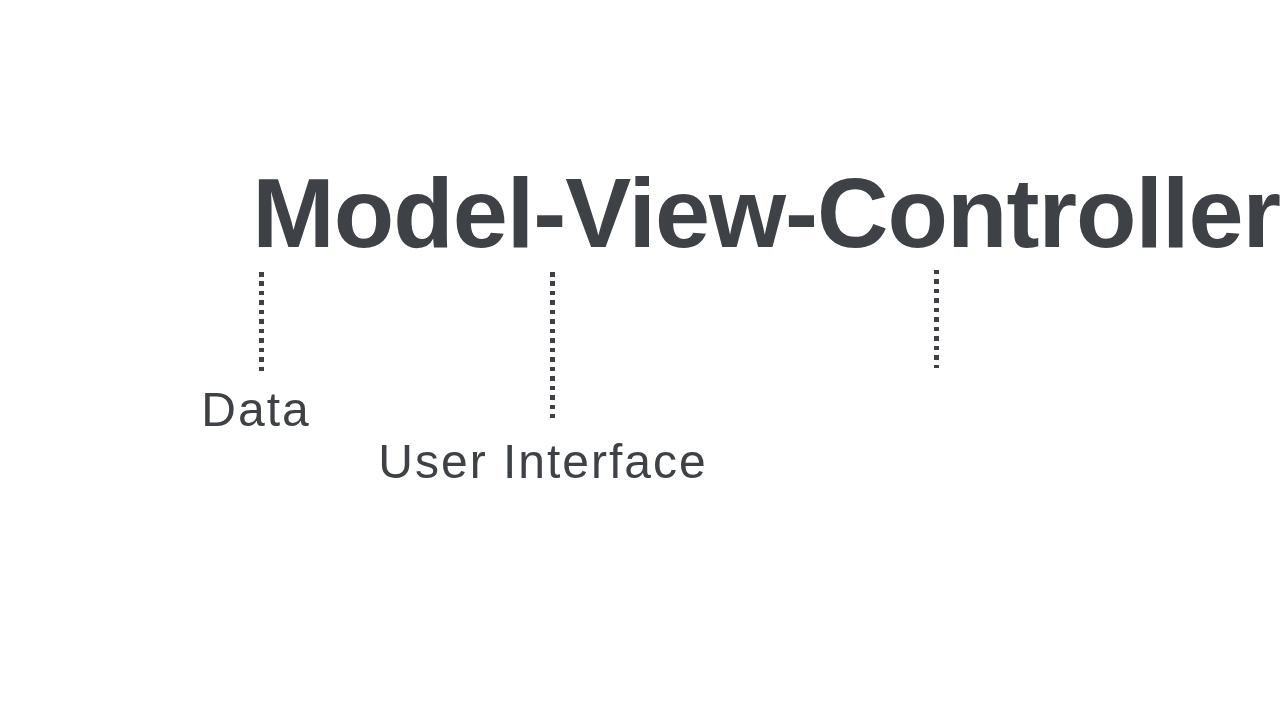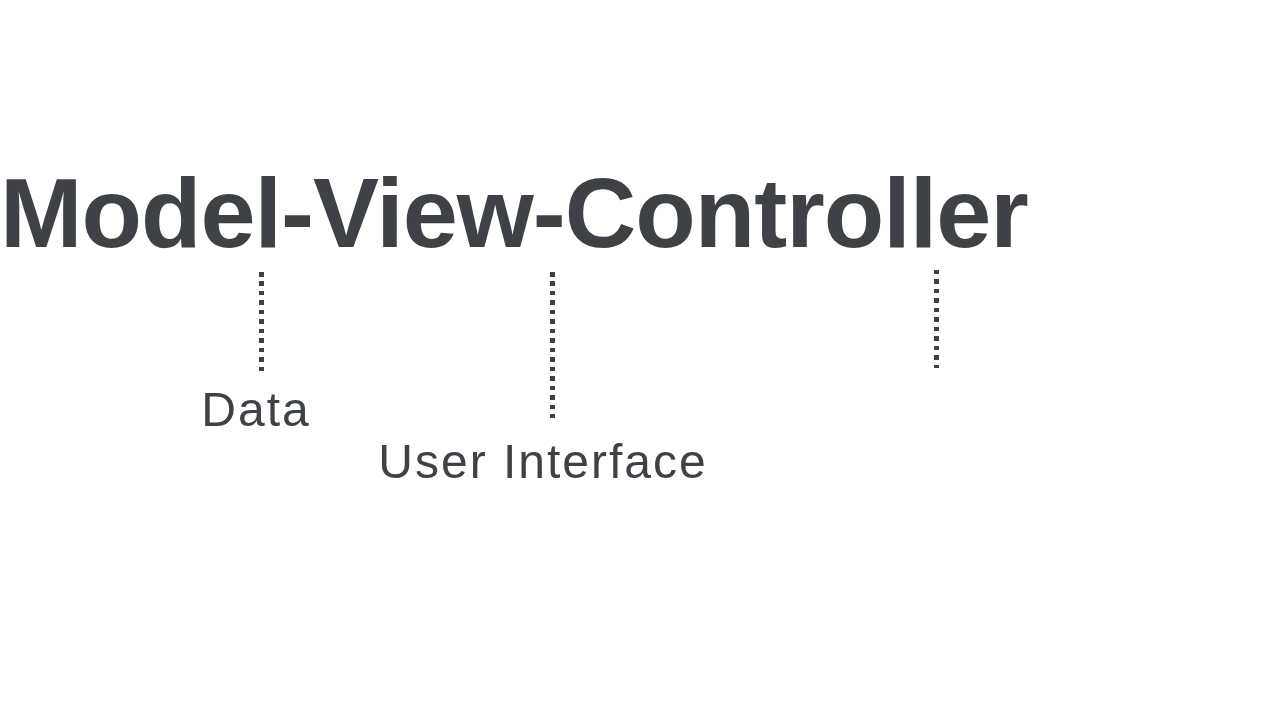--- a/index.html
+++ b/index.html
@@ -15,21 +15,21 @@
   }
   .stage {
     position: relative;
     width: 1280px; height: 720px;
     background: var(--bg);
   }
   .title {
     position: absolute;
     left: 0; right: 0;
     top: 163px;
-    text-align: left;
+    text-align: right;
     font-size: 99px;
     line-height: 1;
     font-weight: 700;
     letter-spacing: -1px;
     color: var(--ink);
     white-space: nowrap;
   }
   .connector {
     position: absolute;
     width: 5px;

